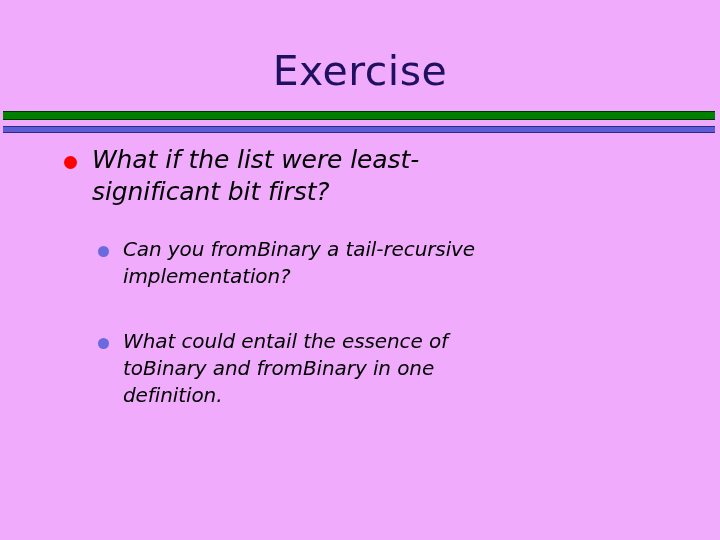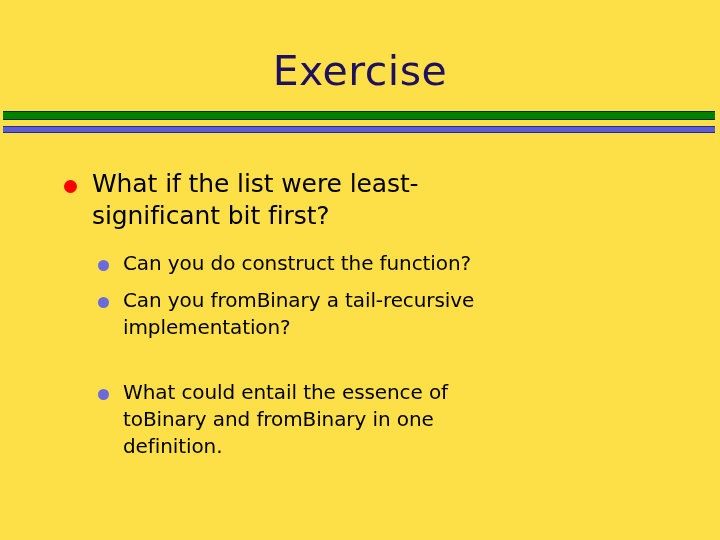--- a/index.html
+++ b/index.html
@@ -10,21 +10,21 @@
     width: 720px;
     height: 540px;
     background: #ffffff;
     font-family: "DejaVu Sans", sans-serif;
     overflow: hidden;
   }
   .slide {
     position: relative;
     width: 720px;
     height: 540px;
-    background: #fde047;
+    background: #f0abfc;
     box-sizing: border-box;
   }
 
   
   .slide-title {
     position: absolute;
     left: 0;
     top: 48px;
     width: 720px;
     text-align: center;
@@ -63,22 +63,23 @@
     height: 7px;
     background: #5c5cd6;
     border-top: 1.5px solid #2b2b8c;
     border-bottom: 1.5px solid #2b2b8c;
   }
 
   
   .body-area {
     position: absolute;
     left: 0;
-    top: 168px;
+    top: 144px;
     width: 576px;
+    font-style: italic;
   }
 
   .bullet-row {
     position: relative;
     display: block;
   }
 
   
   .level1 {
     padding-left: 92px;
@@ -143,24 +144,20 @@
 
   <div class="body-area">
 
     <div class="bullet-row level1">
       <span class="marker"></span>
       <span class="bullet-text">What if the list were least-significant bit first?</span>
     </div>
 
     <div class="sp-after-b1"></div>
 
-    <div class="bullet-row level2">
-      <span class="marker"></span>
-      <span class="bullet-text">Can you do construct the function?</span>
-    </div>
 
     <div class="sp-after-sub1"></div>
 
     <div class="bullet-row level2">
       <span class="marker"></span>
       <span class="bullet-text">Can you fromBinary a tail-recursive implementation?</span>
     </div>
 
     <div class="sp-after-sub2"></div>
 

